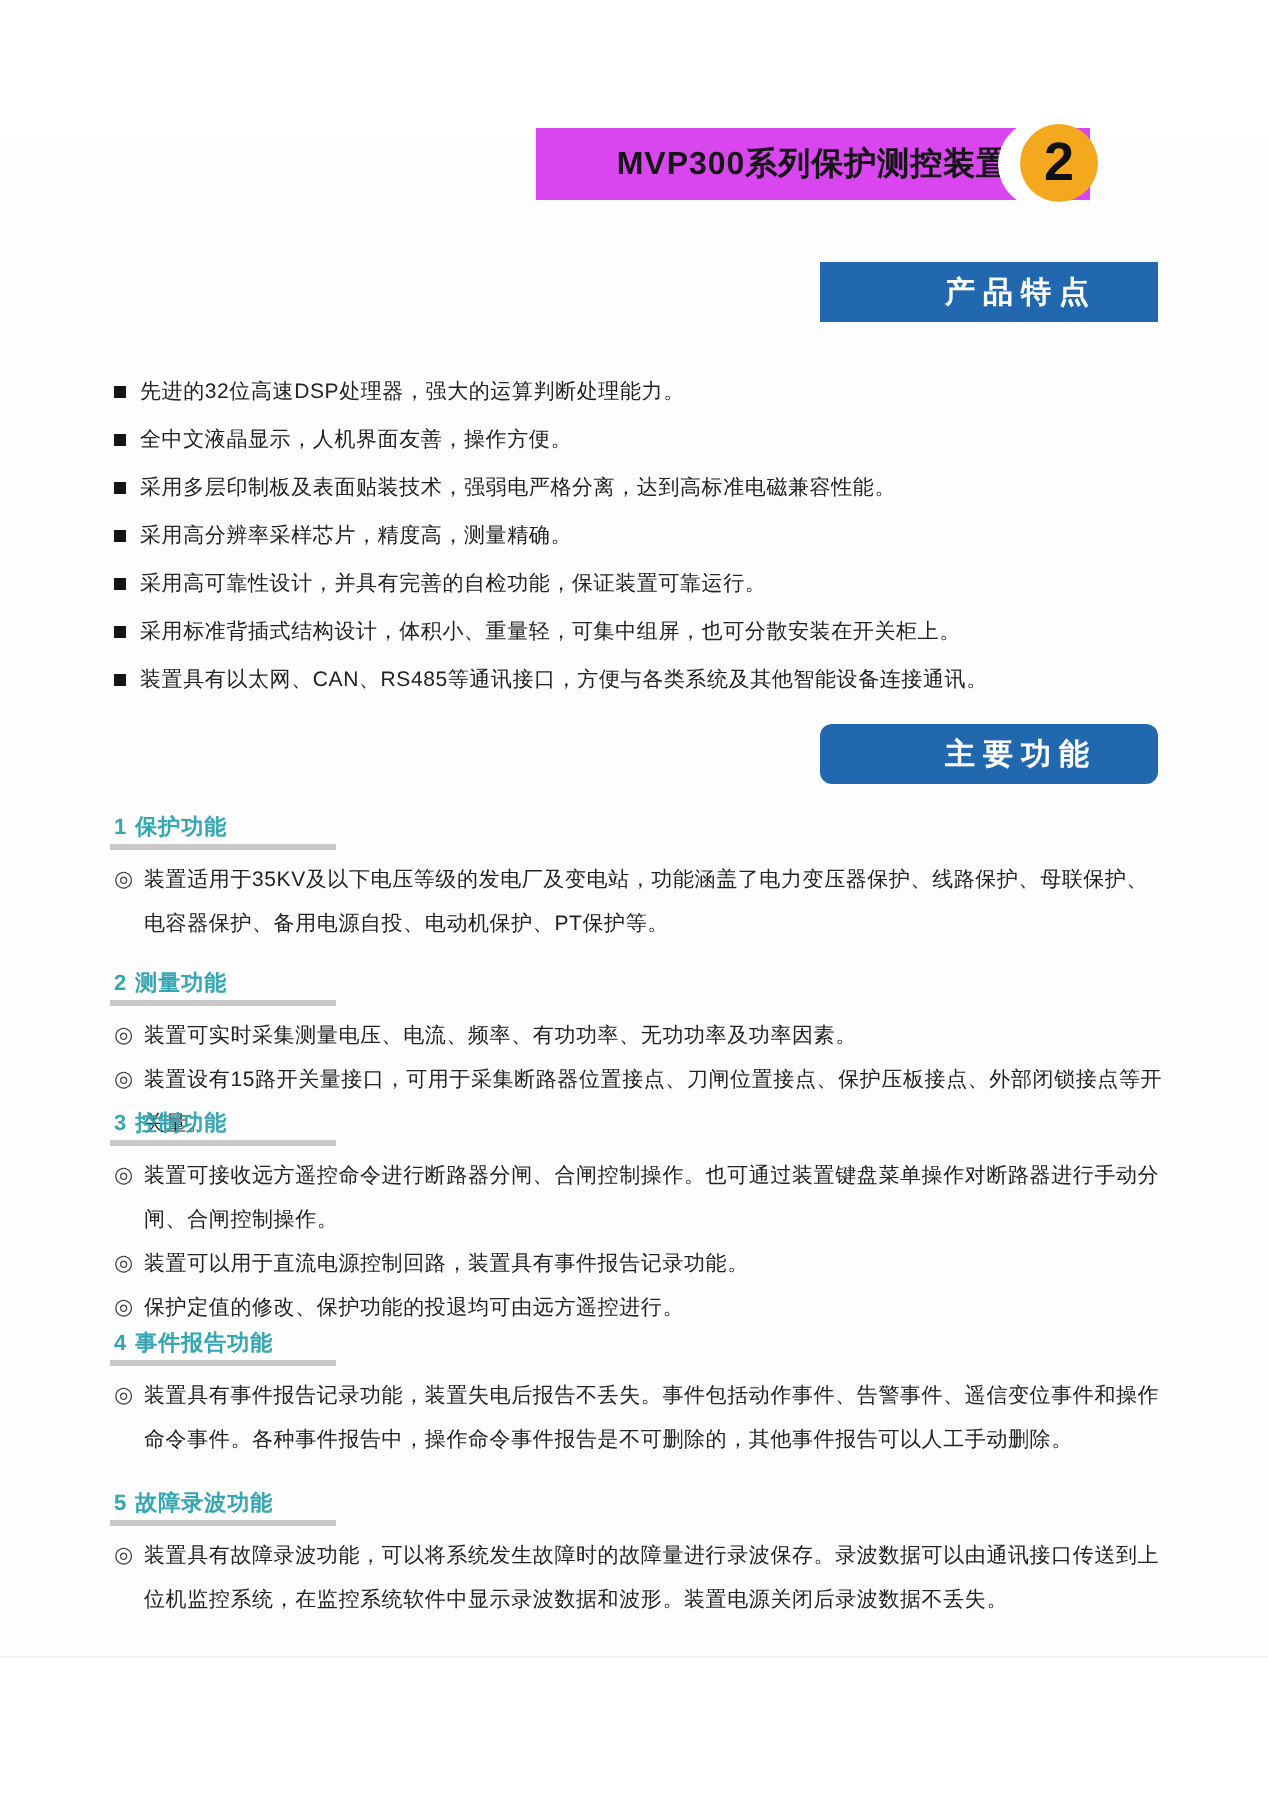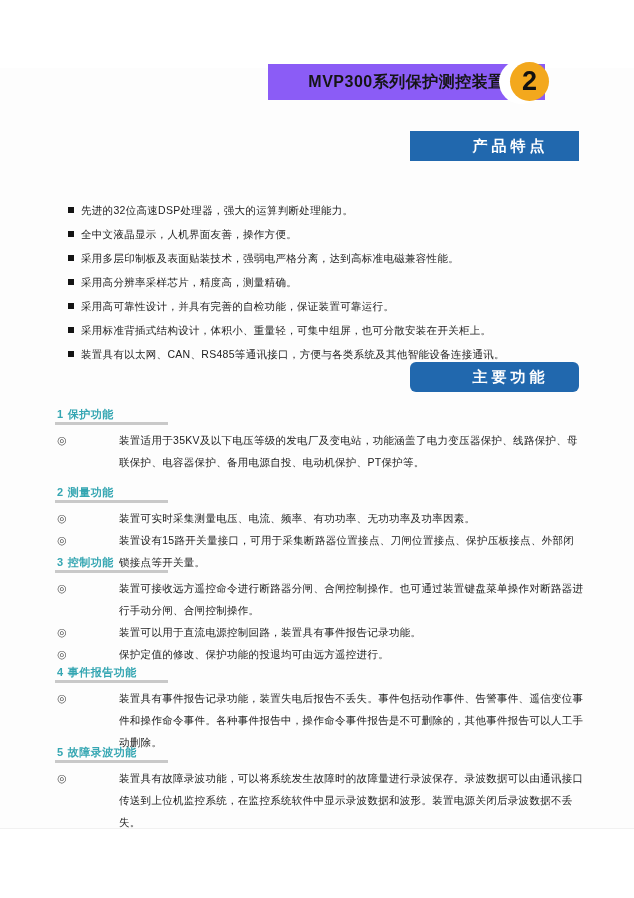--- a/index.html
+++ b/index.html
@@ -9,21 +9,21 @@
     font-family:"Liberation Sans", sans-serif;
     -webkit-font-smoothing:antialiased;
   }
   .page-tint{
     position:absolute;left:0;top:68px;width:634px;height:760px;
     background:#FDFDFD;border-bottom:1px solid #F1F1F1;
   }
   
   .header-bar{
     position:absolute;left:268px;top:64px;width:277px;height:36px;
-    background:#8b5cf6;display:flex;align-items:center;justify-content:center;
+    background:#d946ef;display:flex;align-items:center;justify-content:center;
   }
   .header-title{
     font-size:16px;font-weight:700;color:#151515;letter-spacing:0.5px;white-space:nowrap;
   }
   .badge-backdrop{
     position:absolute;left:499px;top:60px;width:44px;height:44px;border-radius:50%;
     background:#ffffff;
   }
   .badge{
     position:absolute;left:510px;top:62px;width:39px;height:39px;border-radius:50%;
@@ -32,32 +32,32 @@
   }
   
   .section-bar{
     position:absolute;left:410px;width:141px;height:30px;background:#2168AE;
     color:#ffffff;display:flex;align-items:center;justify-content:center;
     font-size:15px;font-weight:700;letter-spacing:4px;text-indent:4px;white-space:nowrap;padding-left:28px;
   }
   #features-bar{top:131px;}
   #functions-bar{top:362px;border-radius:6px;}
   
-  .features-list{position:absolute;left:68px;top:184px;width:527px;margin-top:14px;}
+  .features-list{position:absolute;left:57px;top:184px;width:527px;}
   .feature-item{display:flex;align-items:flex-start;line-height:24px;font-size:10.5px;color:#222222;letter-spacing:0.3px;}
   .sq{flex:none;width:6px;height:6px;background:#141414;margin:9px 7px 0 0;}
   
   .func-group{position:absolute;left:57px;width:527px;}
   .func-heading{color:#35A6B2;font-weight:700;font-size:11px;line-height:13px;letter-spacing:0.5px;white-space:nowrap;}
   .func-num{margin-right:4px;}
   .func-underline{width:113px;height:3px;background:#C9C9C9;margin:1px 0 0 -2px;}
   .func-items{margin-top:4px;}
   .func-item{display:flex;align-items:flex-start;font-size:10.5px;line-height:22px;color:#222222;letter-spacing:0.3px;}
   .ring{flex:none;width:15px;color:#4a4a4a;font-size:11px;line-height:22px;}
-  .func-text{flex:1;margin-left:47px;}
+  .func-text{flex:1;}
 </style>
 </head>
 <body>
 
 <div class="page-tint"></div>
 
 <div class="header-bar">
   <span class="header-title">MVP300系列保护测控装置</span>
 </div>
 <div class="badge-backdrop"></div>

